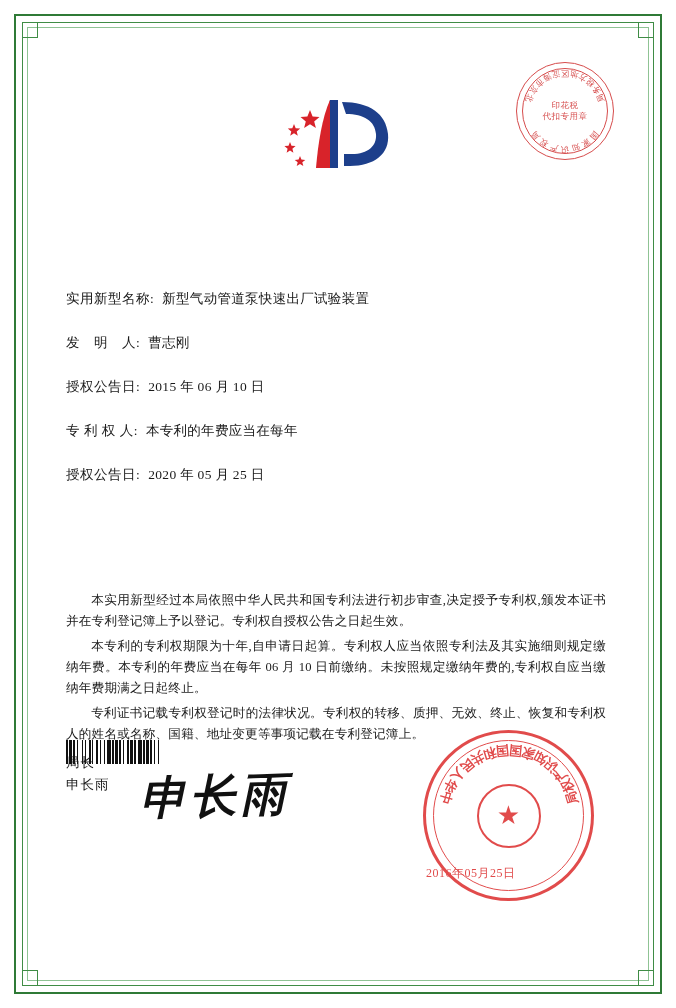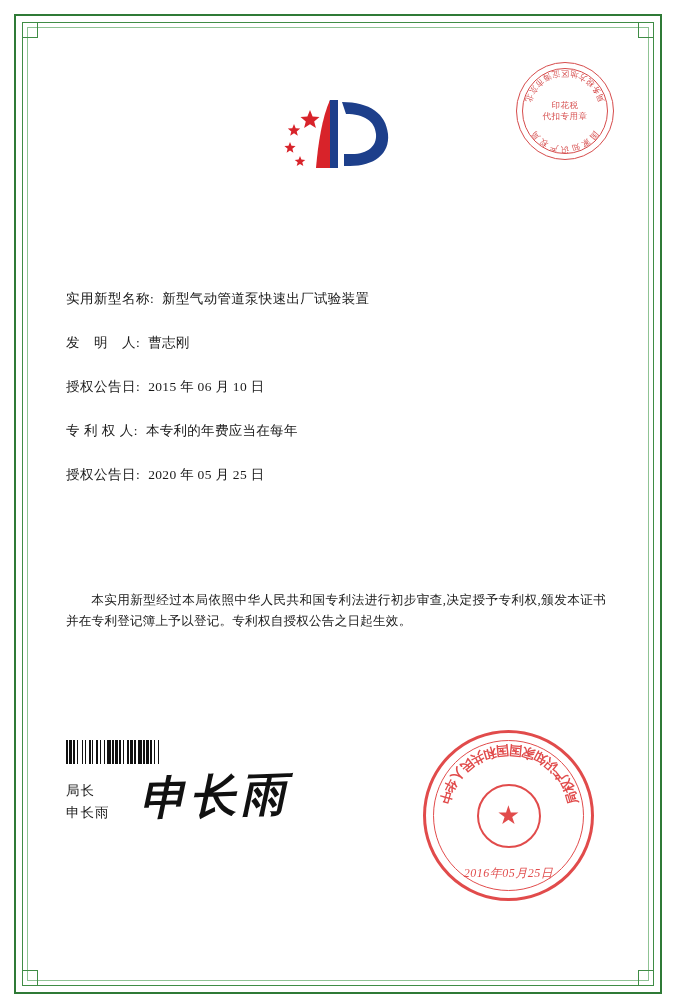--- a/index.html
+++ b/index.html
@@ -184,21 +184,21 @@
   .barcode i {
     display: block;
     background: #111;
     height: 100%;
   }
 
   
   .sign-block {
     position: absolute;
     left: 26px;
-    top: 740px;
+    top: 712px;
     font-size: 13.5px;
     line-height: 22px;
     letter-spacing: 1px;
   }
   .signature {
     position: absolute;
     left: 100px;
     top: 726px;
     font-size: 46px;
     font-family: "Liberation Serif", serif;
@@ -238,25 +238,23 @@
     border: 2px solid #d33;
     display: flex;
     align-items: center;
     justify-content: center;
     font-size: 26px;
   }
   .seal-date {
     position: absolute;
     left: 0; right: 0;
     bottom: 16px;
-    text-align: center;
     font-size: 12px;
     letter-spacing: .5px;
     color: #d33;
-    font-style: italic;
   }
   .seal-arc-char {
     position: absolute;
     left: 50%;
     top: 50%;
     font-size: 13px;
     font-weight: bold;
     transform-origin: 0 0;
     white-space: nowrap;
   }
@@ -357,20 +355,22 @@
           <span class="field-value">本专利的年费应当在每年</span>
         </div>
         <div class="field">
           <span class="field-label">授权公告日:</span>
           <span class="field-value">2020 年 05 月 25 日</span>
         </div>
       </div>
 
     <div class="paragraphs" id="paragraphs">
         <p>本实用新型经过本局依照中华人民共和国专利法进行初步审查,决定授予专利权,颁发本证书并在专利登记簿上予以登记。专利权自授权公告之日起生效。</p>
+        <p>本专利的专利权期限为十年,自申请日起算。专利权人应当依照专利法及其实施细则规定缴纳年费。本专利的年费应当在每年 06 月 10 日前缴纳。未按照规定缴纳年费的,专利权自应当缴纳年费期满之日起终止。</p>
+        <p>专利证书记载专利权登记时的法律状况。专利权的转移、质押、无效、终止、恢复和专利权人的姓名或名称、国籍、地址变更等事项记载在专利登记簿上。</p>
       </div>
 
     <div class="barcode" id="barcode">
         <i style="width: 2px;"></i>
         <i style="width: 1px; background: transparent;"></i>
         <i style="width: 3px;"></i>
         <i style="width: 1px; background: transparent;"></i>
         <i style="width: 2px;"></i>
         <i style="width: 2px; background: transparent;"></i>
         <i style="width: 1px;"></i>

